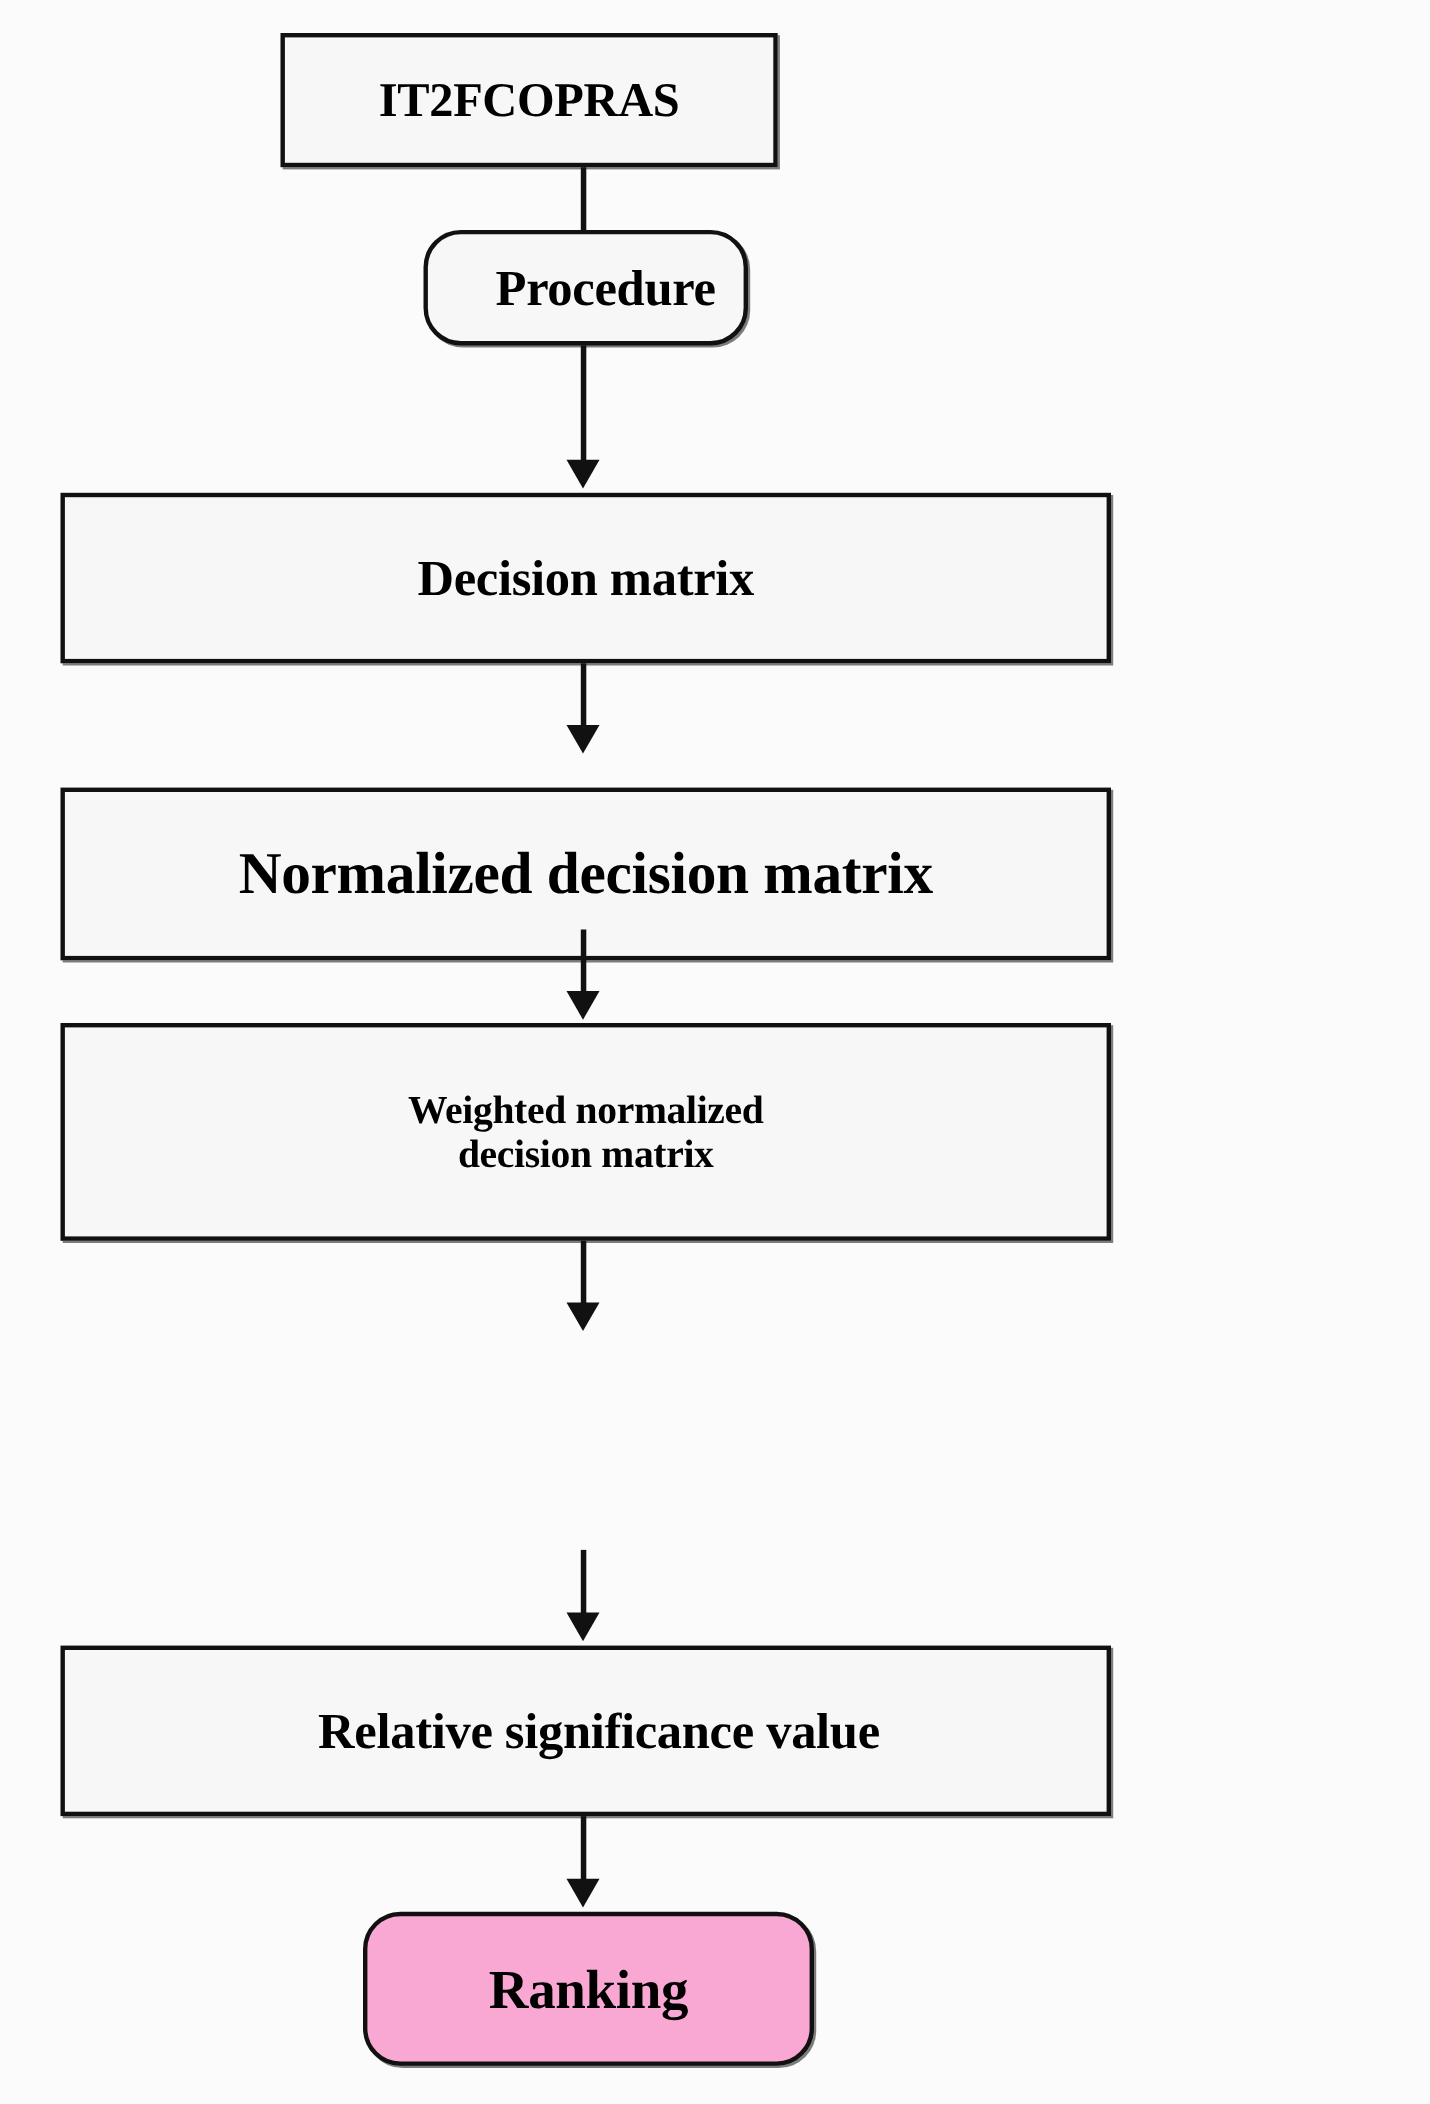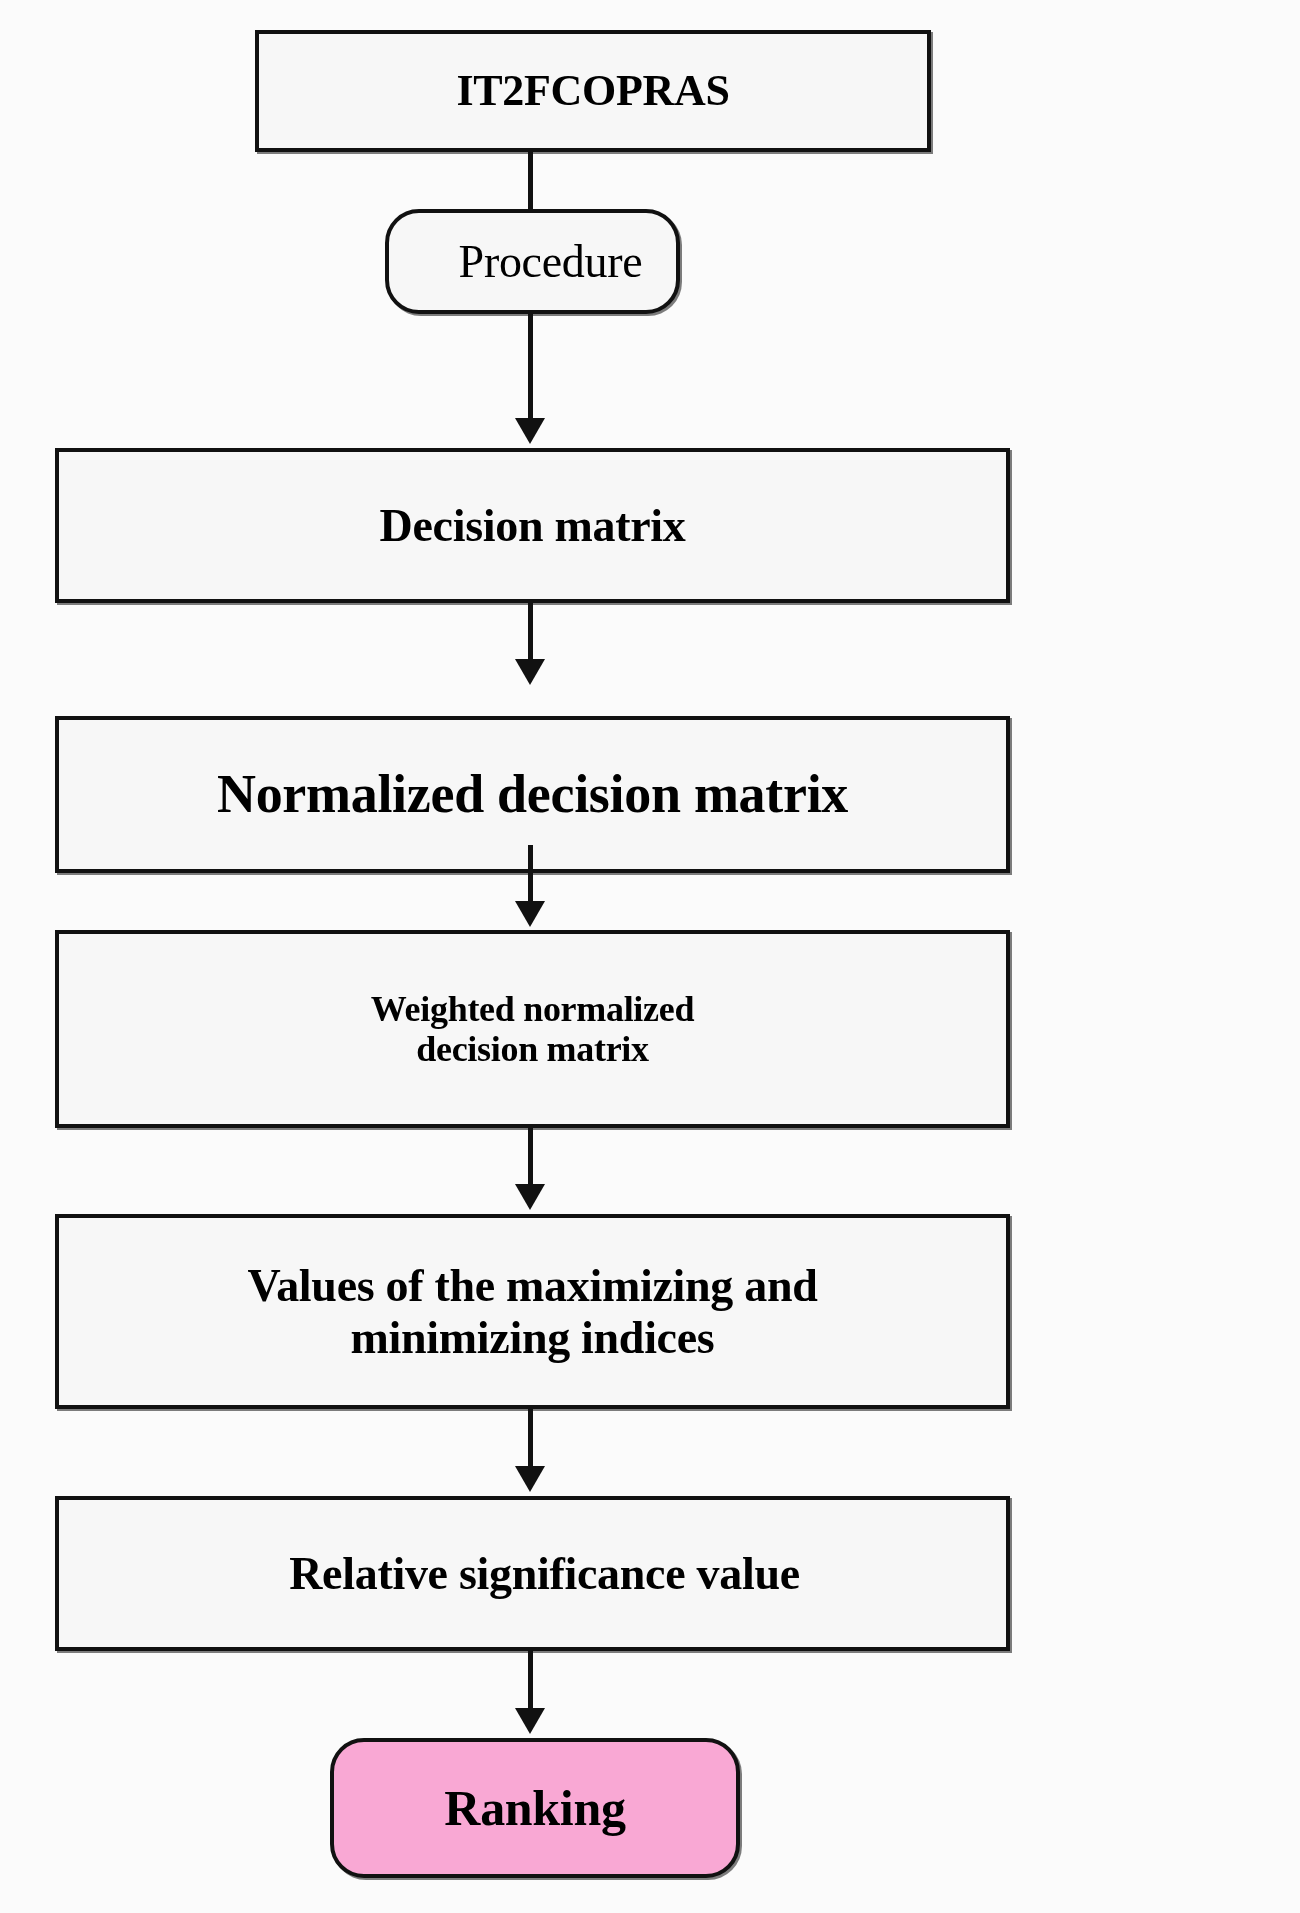--- a/index.html
+++ b/index.html
@@ -35,21 +35,21 @@
     box-shadow: 2px 2px 0 0 rgba(20,20,20,0.55);
   }
   .node .label {
     display: block;
     width: 100%;
     line-height: 1.12;
     letter-spacing: -0.3px;
   }
 
   .bold   { font-weight: bold; }
-  .normal { font-weight: normal; margin-left: 36px; }
+  .normal { font-weight: bold; margin-left: 36px; }
 
   .rounded { border-radius: 34px; }
 
   
   .connector {
     position: absolute;
     width: 5px;
     background: #111111;
   }
   .arrowhead {
@@ -59,21 +59,21 @@
     border-left: 15px solid transparent;
     border-right: 15px solid transparent;
     border-top: 26px solid #111111;
   }
 </style>
 </head>
 <body>
 
 <div id="flowchart">
 
-  <div class="node" style="left:255px; top:30px; width:676px; height:122px; font-size:44px;">
+  <div class="node" style="left:255px; top:30px; width:452px; height:122px; font-size:44px;">
     <span class="label bold">IT2FCOPRAS</span>
   </div>
 
   <div class="connector" style="left:528px; top:152px; height:60px;"></div>
 
   <div class="node rounded" style="left:385px; top:209px; width:295px; height:105px; font-size:46px;">
     <span class="label normal">Procedure</span>
   </div>
 
   <div class="connector" style="left:528px; top:314px; height:108px;"></div>
@@ -96,26 +96,20 @@
   <div class="node" style="left:55px; top:930px; width:955px; height:198px; font-size:36px;">
     <span class="label">
       <span class="bold">Weighted normalized</span><br>
       <span class="bold">decision matrix</span>
     </span>
   </div>
 
   <div class="connector" style="left:528px; top:1128px; height:60px;"></div>
   <div class="arrowhead" style="left:515px; top:1184px;"></div>
 
-  <div class="node" style="left:55px; top:1214px; width:955px; height:195px; font-size:46px;">
-    <span class="label">
-      <span class="bold">Values of the maximizing and</span><br>
-      <span class="bold">minimizing indices</span>
-    </span>
-  </div>
 
   <div class="connector" style="left:528px; top:1409px; height:62px;"></div>
   <div class="arrowhead" style="left:515px; top:1466px;"></div>
 
   <div class="node" style="left:55px; top:1496px; width:955px; height:155px; font-size:46px;padding-left:24px;">
     <span class="label bold">Relative significance value</span>
   </div>
 
   <div class="connector" style="left:528px; top:1651px; height:62px;"></div>
   <div class="arrowhead" style="left:515px; top:1708px;"></div>

